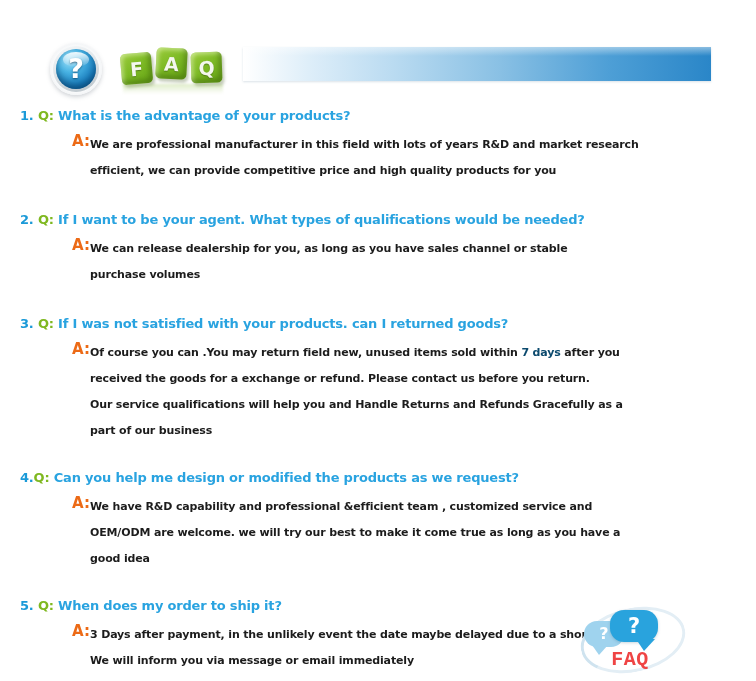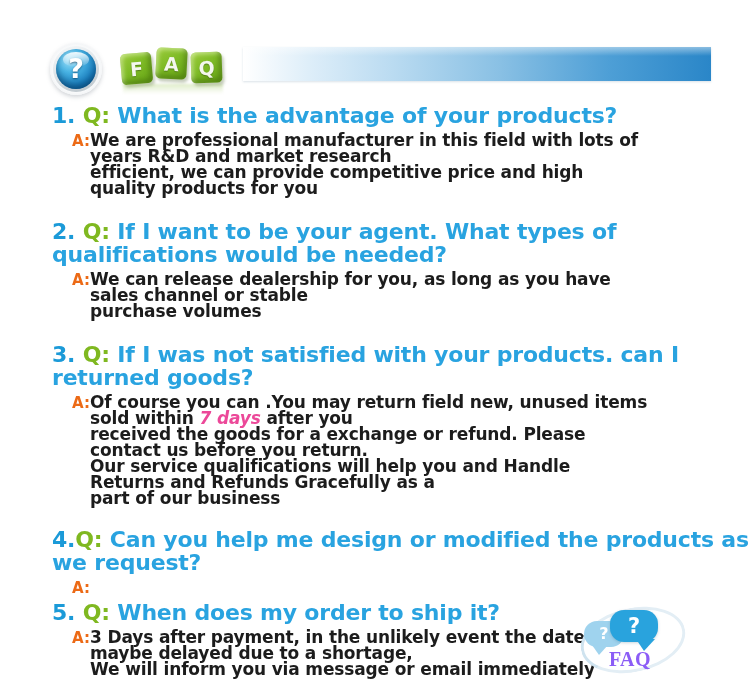--- a/index.html
+++ b/index.html
@@ -136,24 +136,24 @@
   
   .faq-list {
     position: absolute;
     left: 0; top: 104px;
     width: 756px;
   }
   .faq-item { margin-bottom: 0; }
 
   .question-line {
     display: block;
-    padding-left: 52px;
-    font-family: "DejaVu Sans", sans-serif;
-    font-weight: bold;
-    font-size: 22px;
+    padding-left: 20px;
+    font-family: "DejaVu Sans", sans-serif;
+    font-weight: bold;
+    font-size: 13px;
     line-height: 23px;
     letter-spacing: -0.2px;
     text-indent: -0px;
   }
   .q-num   { color: #1b9ad8; }
   .q-mark  { color: #7fb820; }
   .q-text  { color: #29a3e0; }
 
   .answer-block {
     padding-left: 72px;
@@ -166,26 +166,26 @@
     left: 72px; top: 0;
     color: #ec6a16;
     font-weight: bold;
     font-size: 15px;
     line-height: 18px;
   }
   .answer-text {
     padding-left: 18px;
     color: #1c1c1c;
     font-weight: bold;
-    font-size: 17px;
-    line-height: 16px;
+    font-size: 11px;
+    line-height: 26px;
     letter-spacing: -0.15px;
     max-width: 560px;
   }
-  .answer-text .hl { color: #ec4899; font-style: italic; }
+  .answer-text .hl { color: #0c4a6e; }
 
   .spacer-1 { height: 24px; }
   .spacer-2 { height: 24px; }
   .spacer-3 { height: 22px; }
   .spacer-4 { height: 22px; }
 
   
   .faq-logo {
     position: absolute;
     left: 576px; top: 606px;
@@ -240,22 +240,22 @@
     width: 0; height: 0;
     border-left: 8px solid transparent;
     border-right: 11px solid transparent;
     border-top: 12px solid #29a3dd;
   }
   .faq-logo .logo-text {
     position: absolute;
     left: 0; top: 42px;
     width: 108px;
     text-align: center;
-    color: #8b5cf6;
-    font-family: Liberation Serif, serif;
+    color: #ef4444;
+    font-family: Liberation Mono, monospace;
     font-weight: bold;
     font-size: 20px;
     letter-spacing: 0.5px;
   }
 </style>
 </head>
 <body>
 
 <div class="header">
 
@@ -335,20 +335,25 @@
 
   <div class="spacer-3"></div>
 
   <div class="faq-item">
     <div class="question-line">
       <span class="q-num">4.</span><span class="q-mark">Q:</span>
       <span class="q-text">Can you help me design or modified the products as we request?</span>
     </div>
     <div class="answer-block">
       <span class="a-mark">A:</span>
+      <div class="answer-text">
+        <div>We have R&amp;D capability and professional &amp;efficient team ,  customized service and</div>
+        <div>OEM/ODM are welcome. we will try our best to make it come true as long as you have a</div>
+        <div>good idea</div>
+      </div>
     </div>
   </div>
 
   <div class="spacer-4"></div>
 
   <div class="faq-item">
     <div class="question-line">
       <span class="q-num">5.</span>
       <span class="q-mark">Q:</span>
       <span class="q-text">When does my order to ship it?</span>

